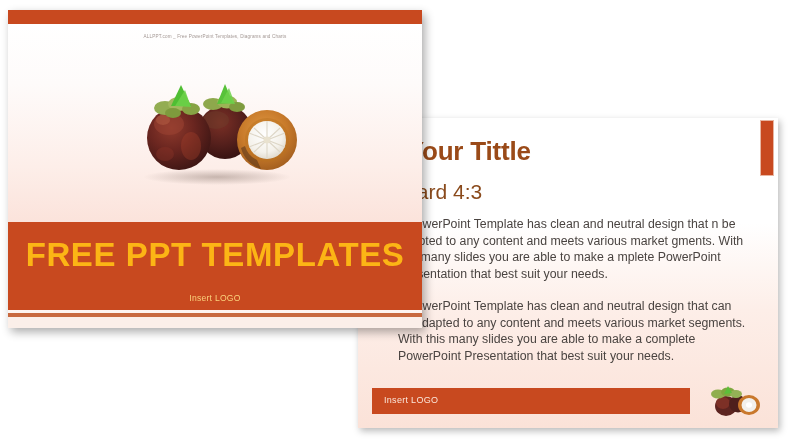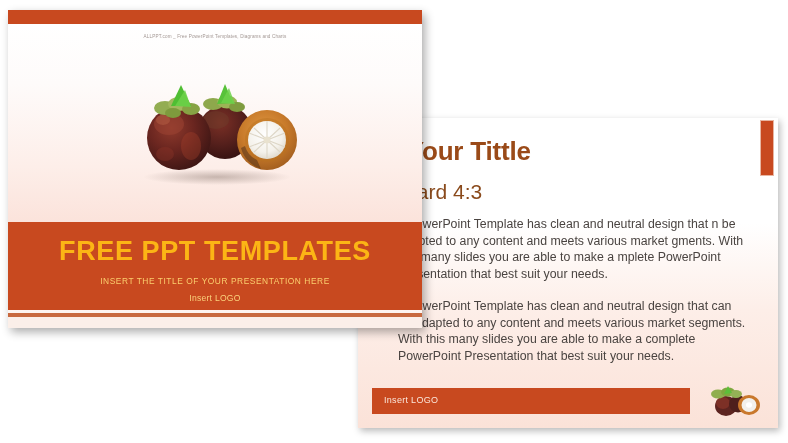--- a/index.html
+++ b/index.html
@@ -156,21 +156,21 @@
     width: 100%;
     height: 88px;
     background: #c8491f;
   }
   #slide1-heading {
     position: absolute;
     left: 0;
     top: 14px;
     width: 100%;
     text-align: center;
-    font-size: 27px;
+    font-size: 33px;
     font-weight: bold;
     color: #fcb515;
     letter-spacing: 0.6px;
   }
   #slide1-subheading {
     position: absolute;
     left: 0;
     top: 54px;
     width: 100%;
     text-align: center;
@@ -319,21 +319,20 @@
           <path d="M137 52 L163 76"></path>
           <path d="M163 52 L137 76"></path>
         </g>
         <circle cx="150" cy="64" r="3.4" fill="#e9e2cf"></circle>
         <path d="M124 72 a30 30 0 0 0 20 21 l-4 -9 a22 22 0 0 1 -12 -14 Z" fill="#55331a" opacity="0.55"></path>
       </svg>
     </div>
 
     <div id="slide1-band">
       <div id="slide1-heading">FREE PPT TEMPLATES</div>
-      <div id="slide1-subheading">INSERT THE TITLE OF YOUR PRESENTATION HERE</div>
       <div id="slide1-logo">Insert LOGO</div>
     </div>
 
     <div id="slide1-stripe-gap"></div>
     <div id="slide1-stripe"></div>
     <div id="slide1-footer"></div>
   </div>
 
 </div>
 

